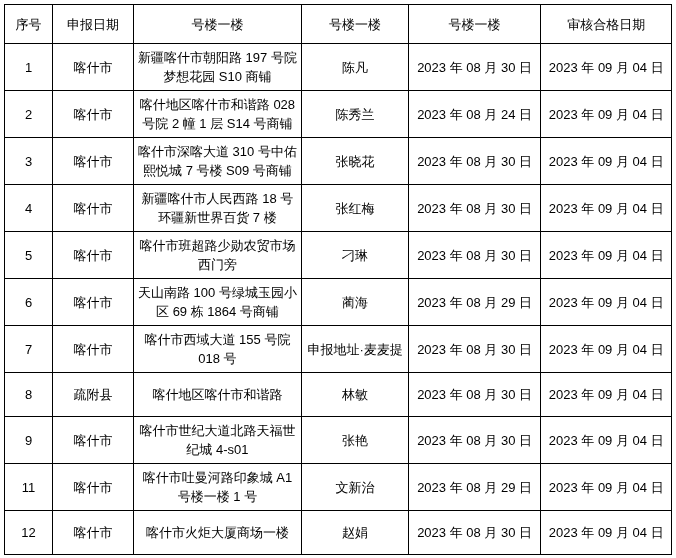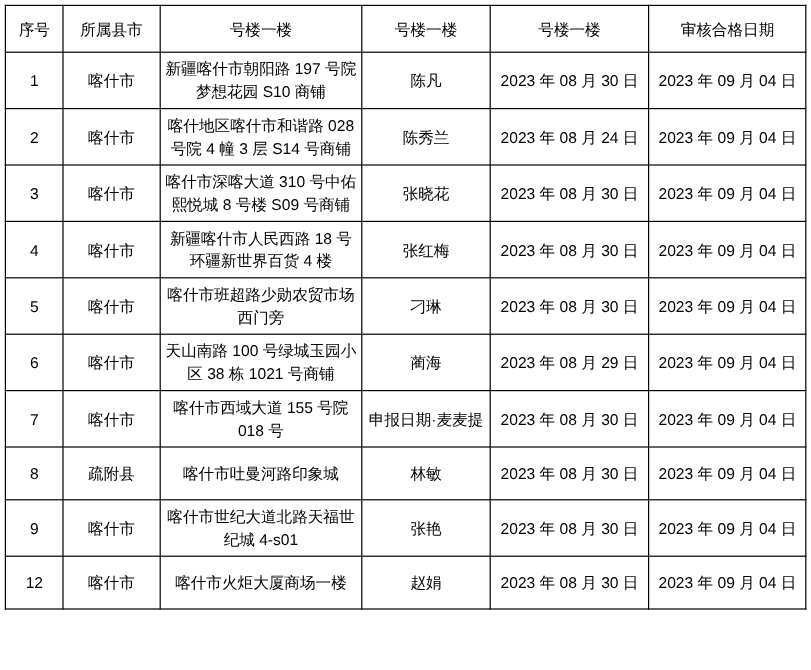--- a/index.html
+++ b/index.html
@@ -65,98 +65,106 @@
       <col class="col-index">
       <col class="col-county">
       <col class="col-address">
       <col class="col-name">
       <col class="col-applydate">
       <col class="col-approvedate">
     </colgroup>
     <thead>
       <tr>
         <th>序号</th>
-        <th>所属县市</th>
+        <th>申报日期</th>
         <th>号楼一楼</th>
         <th>号楼一楼</th>
         <th>号楼一楼</th>
         <th>审核合格日期</th>
       </tr>
     </thead>
     <tbody>
       <tr>
         <td>1</td>
         <td>喀什市</td>
         <td class="cell-address">新疆喀什市朝阳路 197 号院梦想花园 S10 商铺</td>
         <td>陈凡</td>
         <td>2023 年 08 月 30 日</td>
         <td>2023 年 09 月 04 日</td>
       </tr>
       <tr>
         <td>2</td>
         <td>喀什市</td>
-        <td class="cell-address">喀什地区喀什市和谐路 028 号院 4 幢 3 层 S14 号商铺</td>
+        <td class="cell-address">喀什地区喀什市和谐路 028 号院 2 幢 1 层 S14 号商铺</td>
         <td>陈秀兰</td>
         <td>2023 年 08 月 24 日</td>
         <td>2023 年 09 月 04 日</td>
       </tr>
       <tr>
         <td>3</td>
         <td>喀什市</td>
-        <td class="cell-address">喀什市深喀大道 310 号中佑熙悦城 8 号楼 S09 号商铺</td>
+        <td class="cell-address">喀什市深喀大道 310 号中佑熙悦城 7 号楼 S09 号商铺</td>
         <td>张晓花</td>
         <td>2023 年 08 月 30 日</td>
         <td>2023 年 09 月 04 日</td>
       </tr>
       <tr>
         <td>4</td>
         <td>喀什市</td>
-        <td class="cell-address">新疆喀什市人民西路 18 号环疆新世界百货 4 楼</td>
+        <td class="cell-address">新疆喀什市人民西路 18 号环疆新世界百货 7 楼</td>
         <td>张红梅</td>
         <td>2023 年 08 月 30 日</td>
         <td>2023 年 09 月 04 日</td>
       </tr>
       <tr>
         <td>5</td>
         <td>喀什市</td>
         <td class="cell-address">喀什市班超路少勋农贸市场西门旁</td>
         <td>刁琳</td>
         <td>2023 年 08 月 30 日</td>
         <td>2023 年 09 月 04 日</td>
       </tr>
       <tr>
         <td>6</td>
         <td>喀什市</td>
-        <td class="cell-address">天山南路 100 号绿城玉园小区 38 栋 1021 号商铺</td>
+        <td class="cell-address">天山南路 100 号绿城玉园小区 69 栋 1864 号商铺</td>
         <td>蔺海</td>
         <td>2023 年 08 月 29 日</td>
         <td>2023 年 09 月 04 日</td>
       </tr>
       <tr>
         <td>7</td>
         <td>喀什市</td>
         <td class="cell-address">喀什市西域大道 155 号院 018 号</td>
-        <td>申报日期·麦麦提</td>
+        <td>申报地址·麦麦提</td>
         <td>2023 年 08 月 30 日</td>
         <td>2023 年 09 月 04 日</td>
       </tr>
       <tr>
         <td>8</td>
         <td>疏附县</td>
-        <td class="cell-address">喀什市吐曼河路印象城</td>
+        <td class="cell-address">喀什地区喀什市和谐路</td>
         <td>林敏</td>
         <td>2023 年 08 月 30 日</td>
         <td>2023 年 09 月 04 日</td>
       </tr>
       <tr>
         <td>9</td>
         <td>喀什市</td>
         <td class="cell-address">喀什市世纪大道北路天福世纪城 4-s01</td>
         <td>张艳</td>
         <td>2023 年 08 月 30 日</td>
+        <td>2023 年 09 月 04 日</td>
+      </tr>
+      <tr>
+        <td>11</td>
+        <td>喀什市</td>
+        <td class="cell-address">喀什市吐曼河路印象城 A1 号楼一楼 1 号</td>
+        <td>文新治</td>
+        <td>2023 年 08 月 29 日</td>
         <td>2023 年 09 月 04 日</td>
       </tr>
       <tr>
         <td>12</td>
         <td>喀什市</td>
         <td class="cell-address">喀什市火炬大厦商场一楼</td>
         <td>赵娟</td>
         <td>2023 年 08 月 30 日</td>
         <td>2023 年 09 月 04 日</td>
       </tr>

